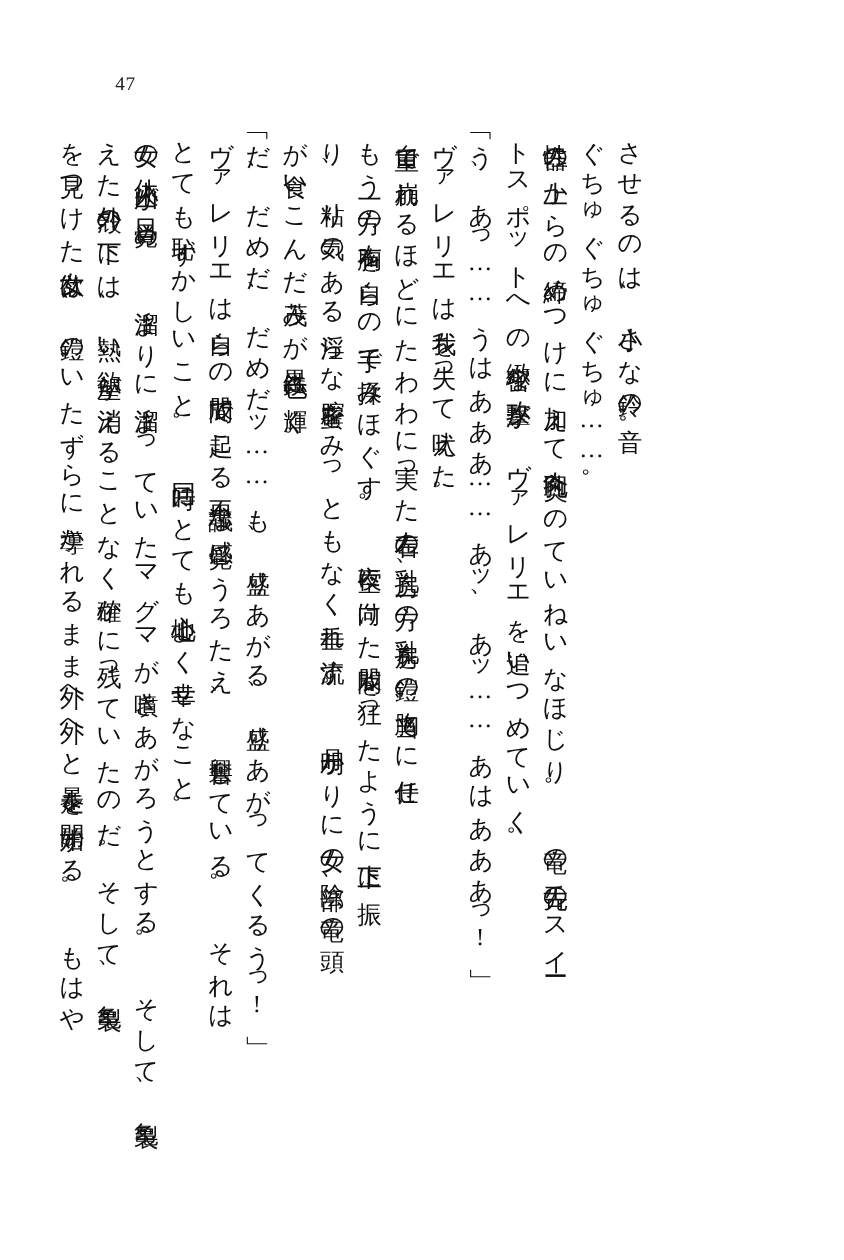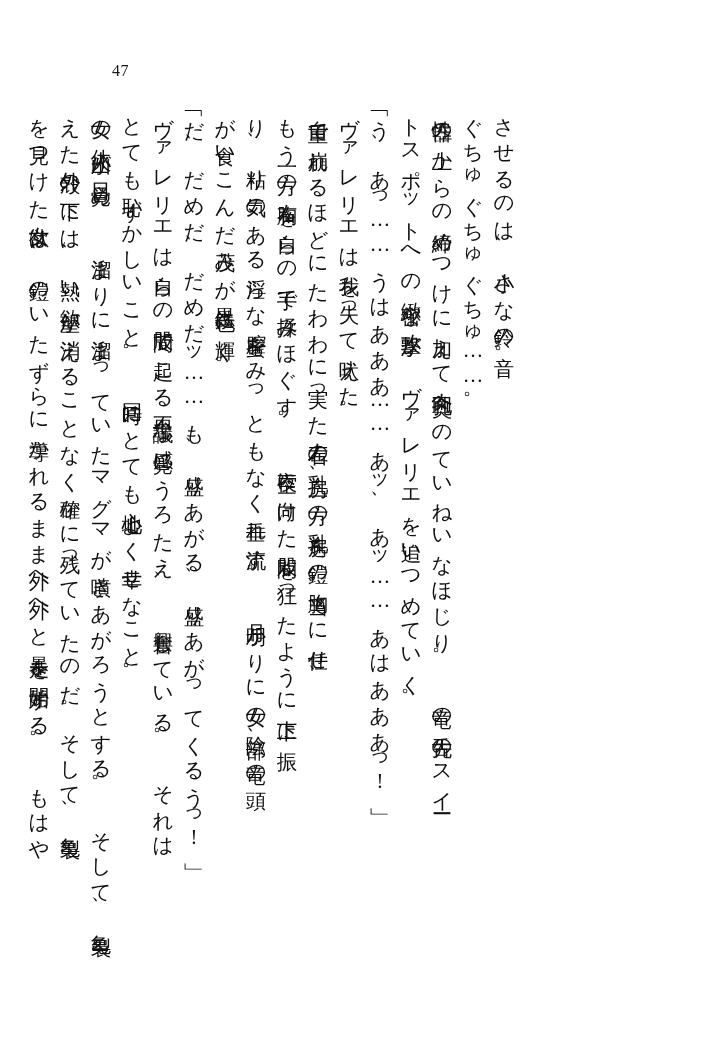--- a/index.html
+++ b/index.html
@@ -12,24 +12,25 @@
     height: 1050px;
     position: relative;
     overflow: hidden;
     font-family: "Liberation Serif", "DejaVu Serif", serif;
     color: #111111;
   }
 
   .page {
     position: absolute;
     top: 0;
-    left: 16px;
+    left: 0;
     width: 636px;
     height: 1050px;
     background: #ffffff;
+    padding-left: 36px;
   }
 
   
   .page-number {
     position: absolute;
     top: 62px;
     left: 96px;
     font-size: 16px;
     letter-spacing: 0.5px;
     color: #1a1a1a;

